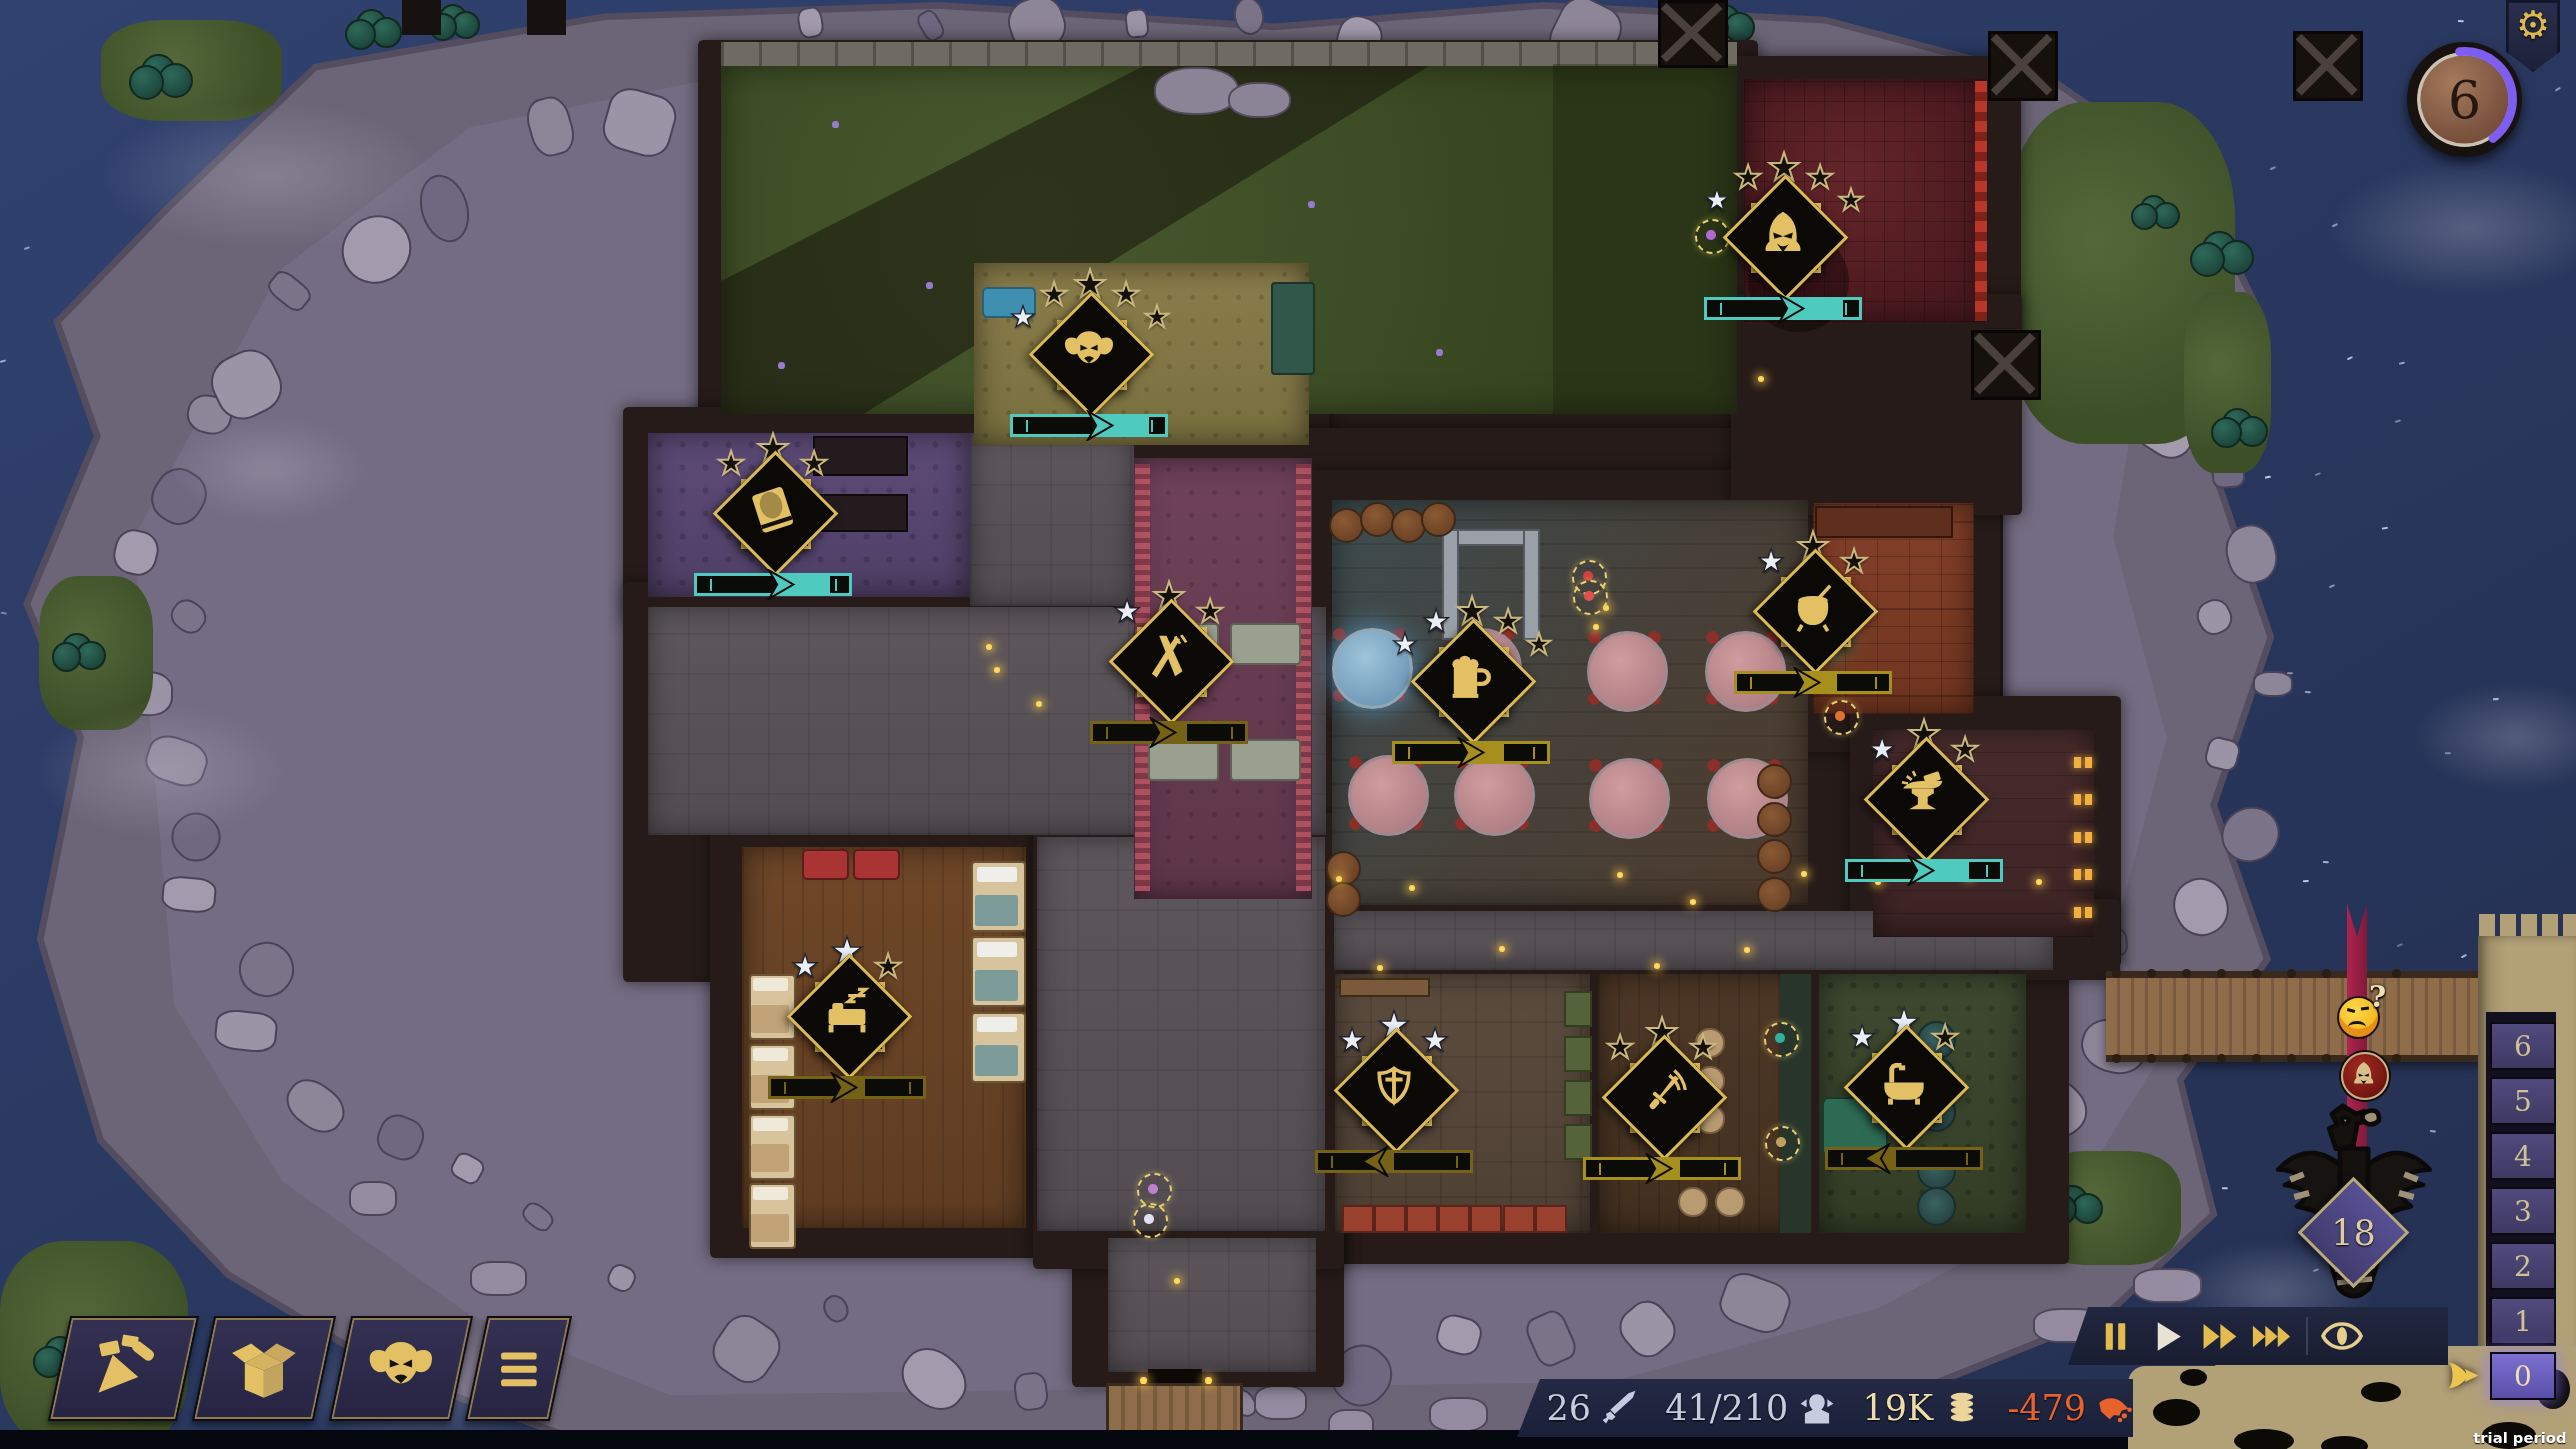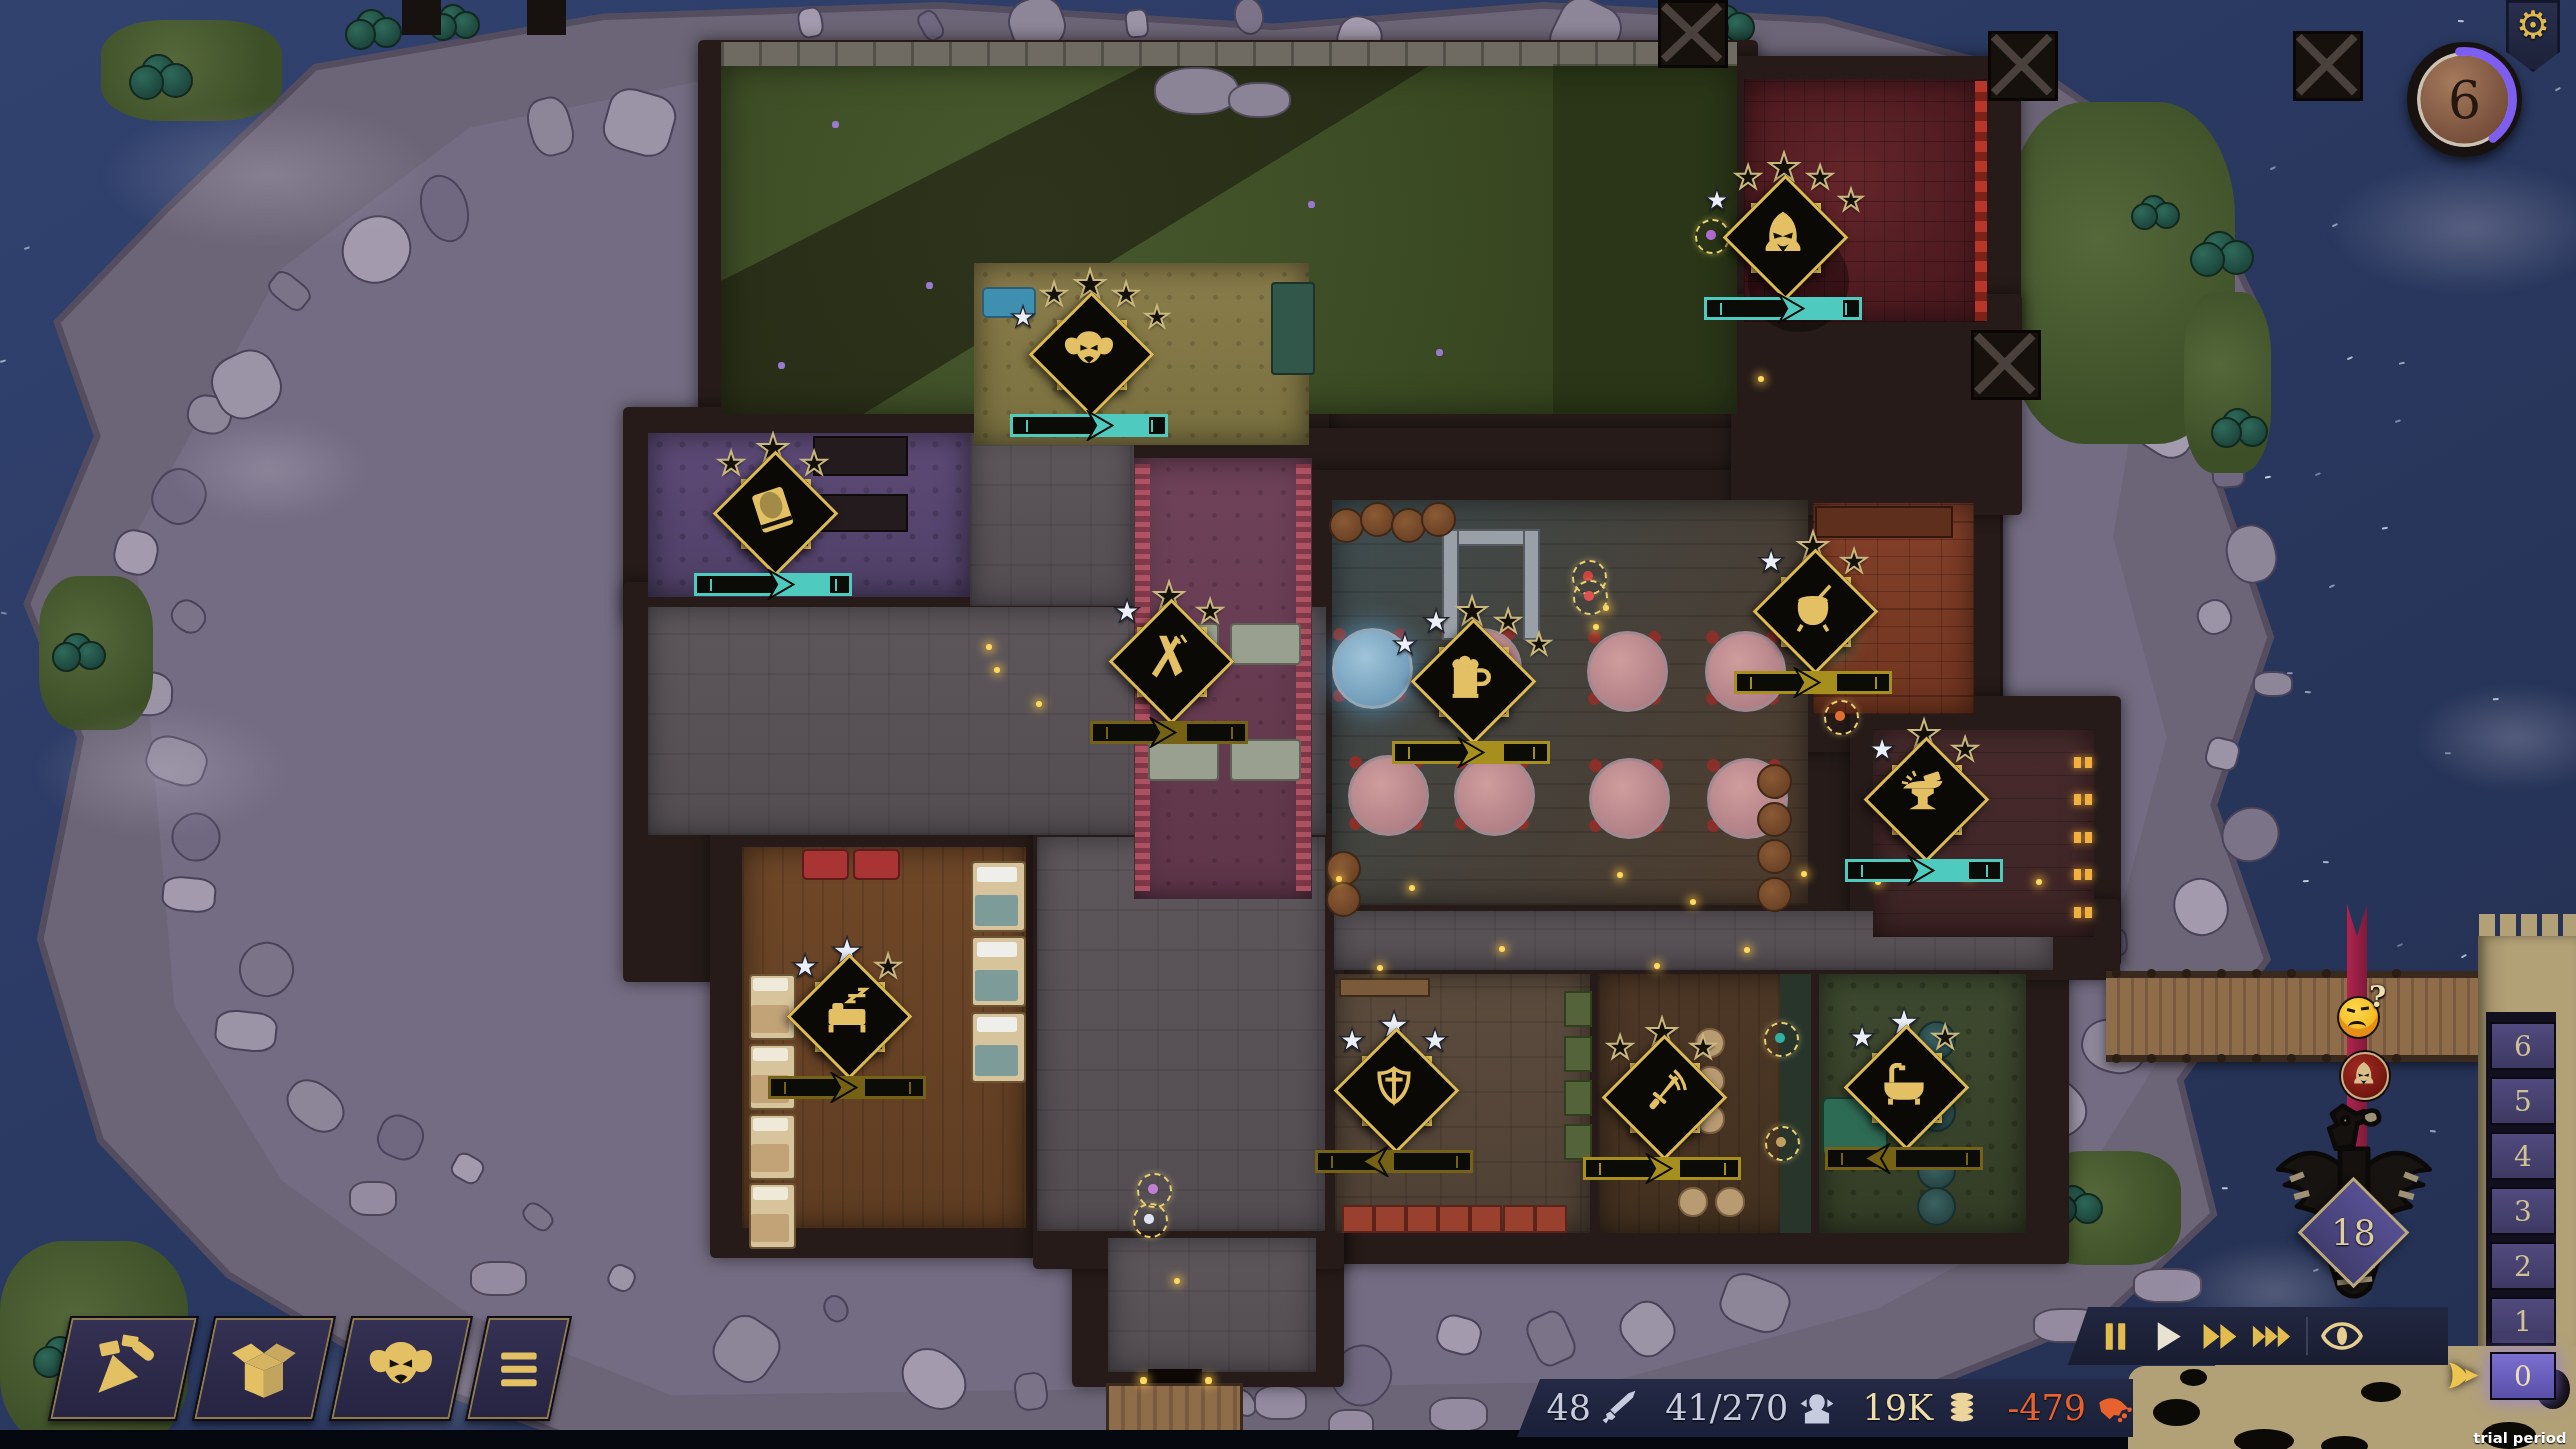--- a/index.html
+++ b/index.html
@@ -998,28 +998,28 @@
     <div class="spdbtn hudbtn">
       <svg viewBox="0 0 44 44" width="44" height="44" class="ic" style="color: rgb(230, 207, 142);">
         <use href="#g-eye-icon" fill="currentColor"></use>
       </svg>
     </div>
   </div>
 
 <div class="abs" id="resource-bar" style="left:1517px;top:1379px;width:616px;height:58px;z-index:60;background:linear-gradient(#242a45,#1a2039);
             clip-path:polygon(23px 0,100% 0,100% 100%,0 100%);display:flex;align-items:center;gap:13.4px;padding:0 17.4px 0 29.5px;box-sizing:border-box;">
     <div class="resitem">
-      <span style="color: rgb(198, 203, 223); text-shadow: rgb(0, 0, 0) 0px 1.3px 2px;">48</span>
+      <span style="color: rgb(198, 203, 223); text-shadow: rgb(0, 0, 0) 0px 1.3px 2px;">26</span>
       <svg viewBox="0 0 44 44" width="38" height="38" class="ic" style="color: rgb(198, 203, 223);">
         <use href="#g-sword-icon" fill="currentColor"></use>
       </svg>
     </div>
     <div class="sep"></div>
     <div class="resitem">
-      <span style="color: rgb(198, 203, 223); text-shadow: rgb(0, 0, 0) 0px 1.3px 2px;">41/270</span>
+      <span style="color: rgb(198, 203, 223); text-shadow: rgb(0, 0, 0) 0px 1.3px 2px;">41/210</span>
       <svg viewBox="0 0 44 44" width="38" height="38" class="ic" style="color: rgb(198, 203, 223);">
         <use href="#g-goblin-bust-icon" fill="currentColor"></use>
       </svg>
     </div>
     <div class="sep"></div>
     <div class="resitem">
       <span style="color: rgb(239, 221, 170); text-shadow: rgb(0, 0, 0) 0px 1.3px 2px;">19K</span>
       <svg viewBox="0 0 44 44" width="38" height="38" class="ic" style="color: rgb(236, 213, 154);">
         <use href="#g-coins-icon" fill="currentColor"></use>
       </svg>

